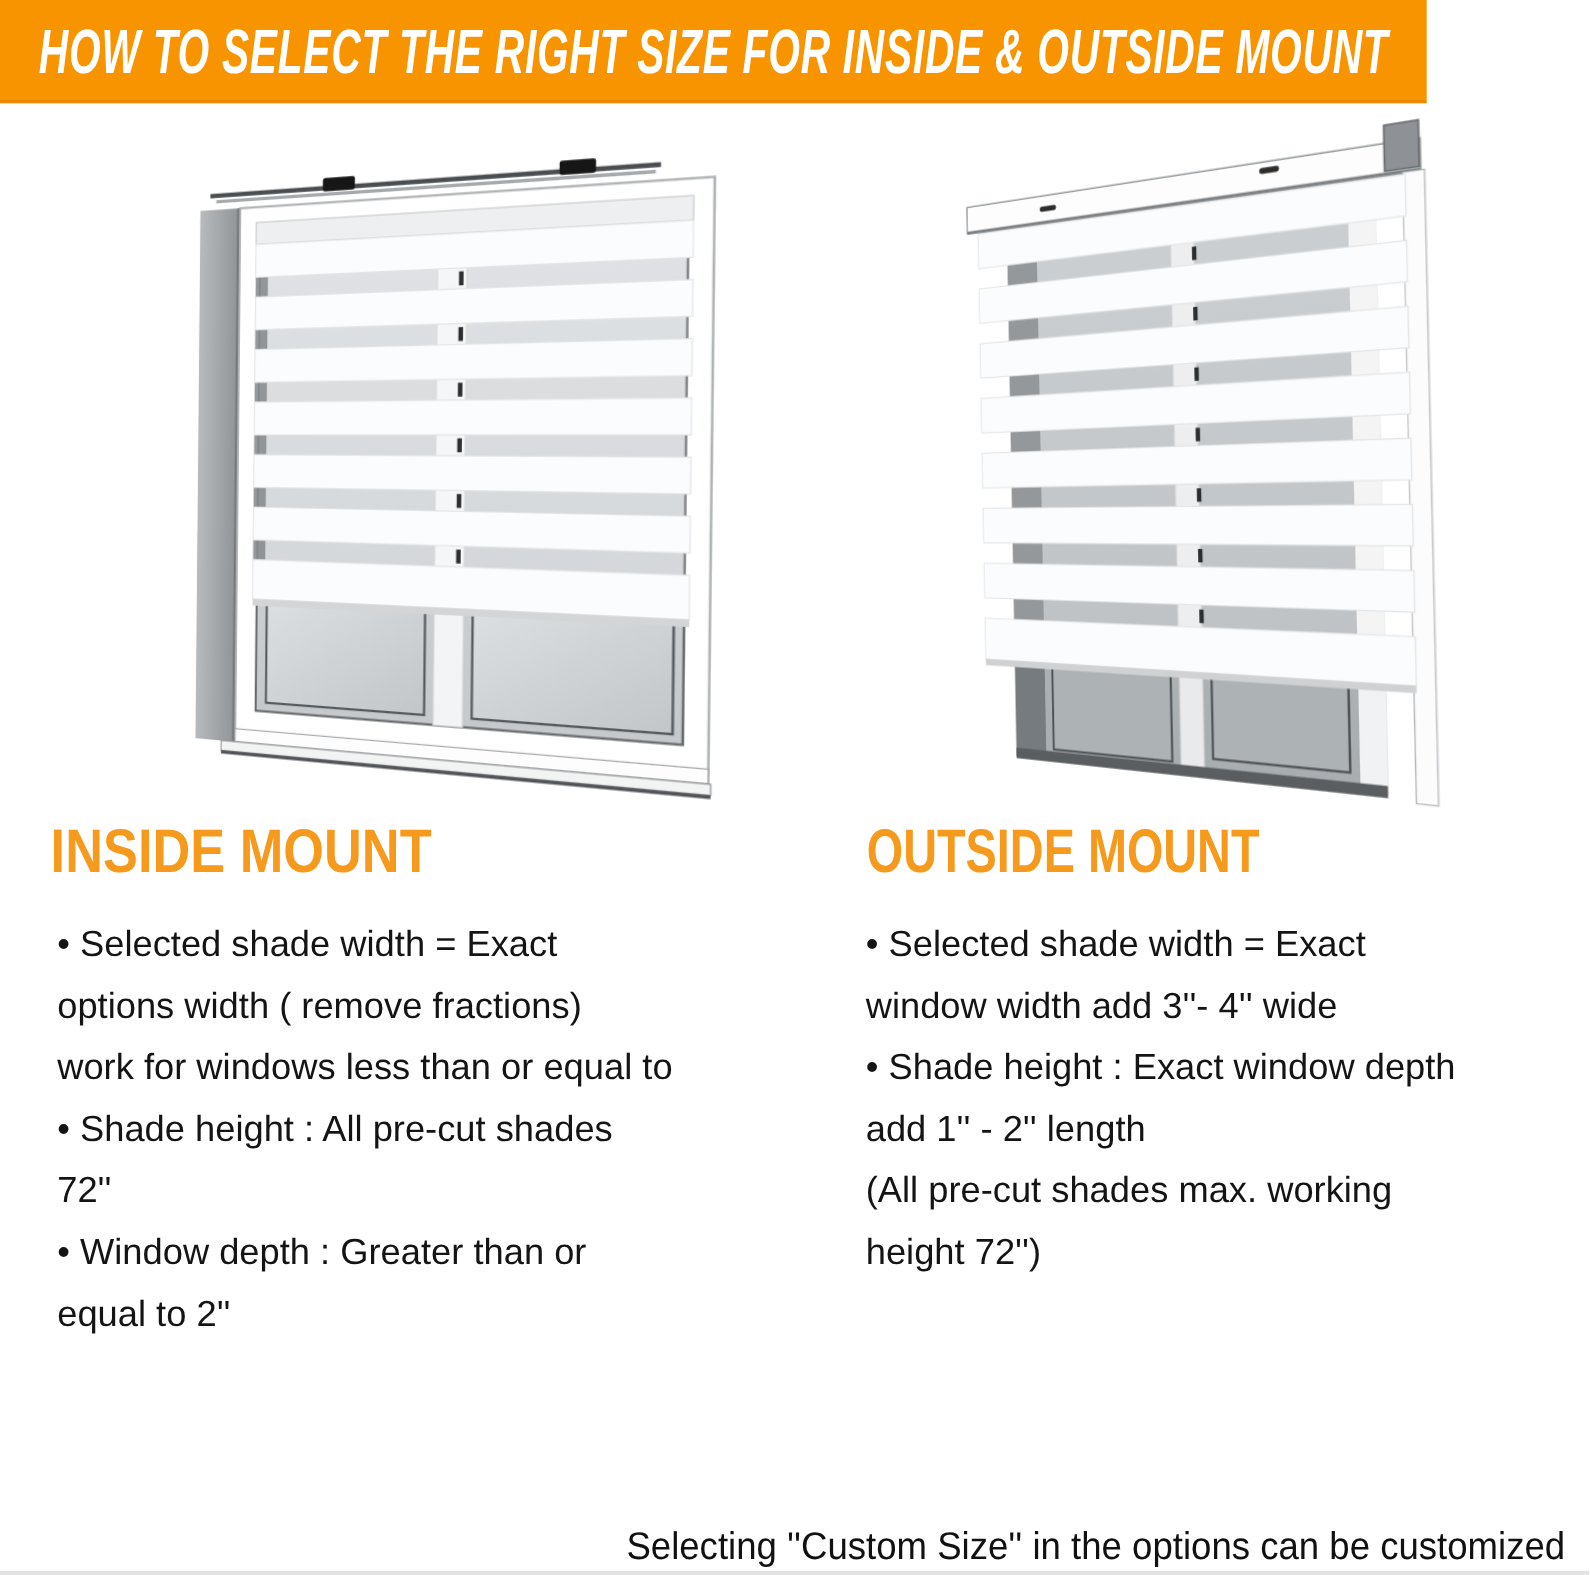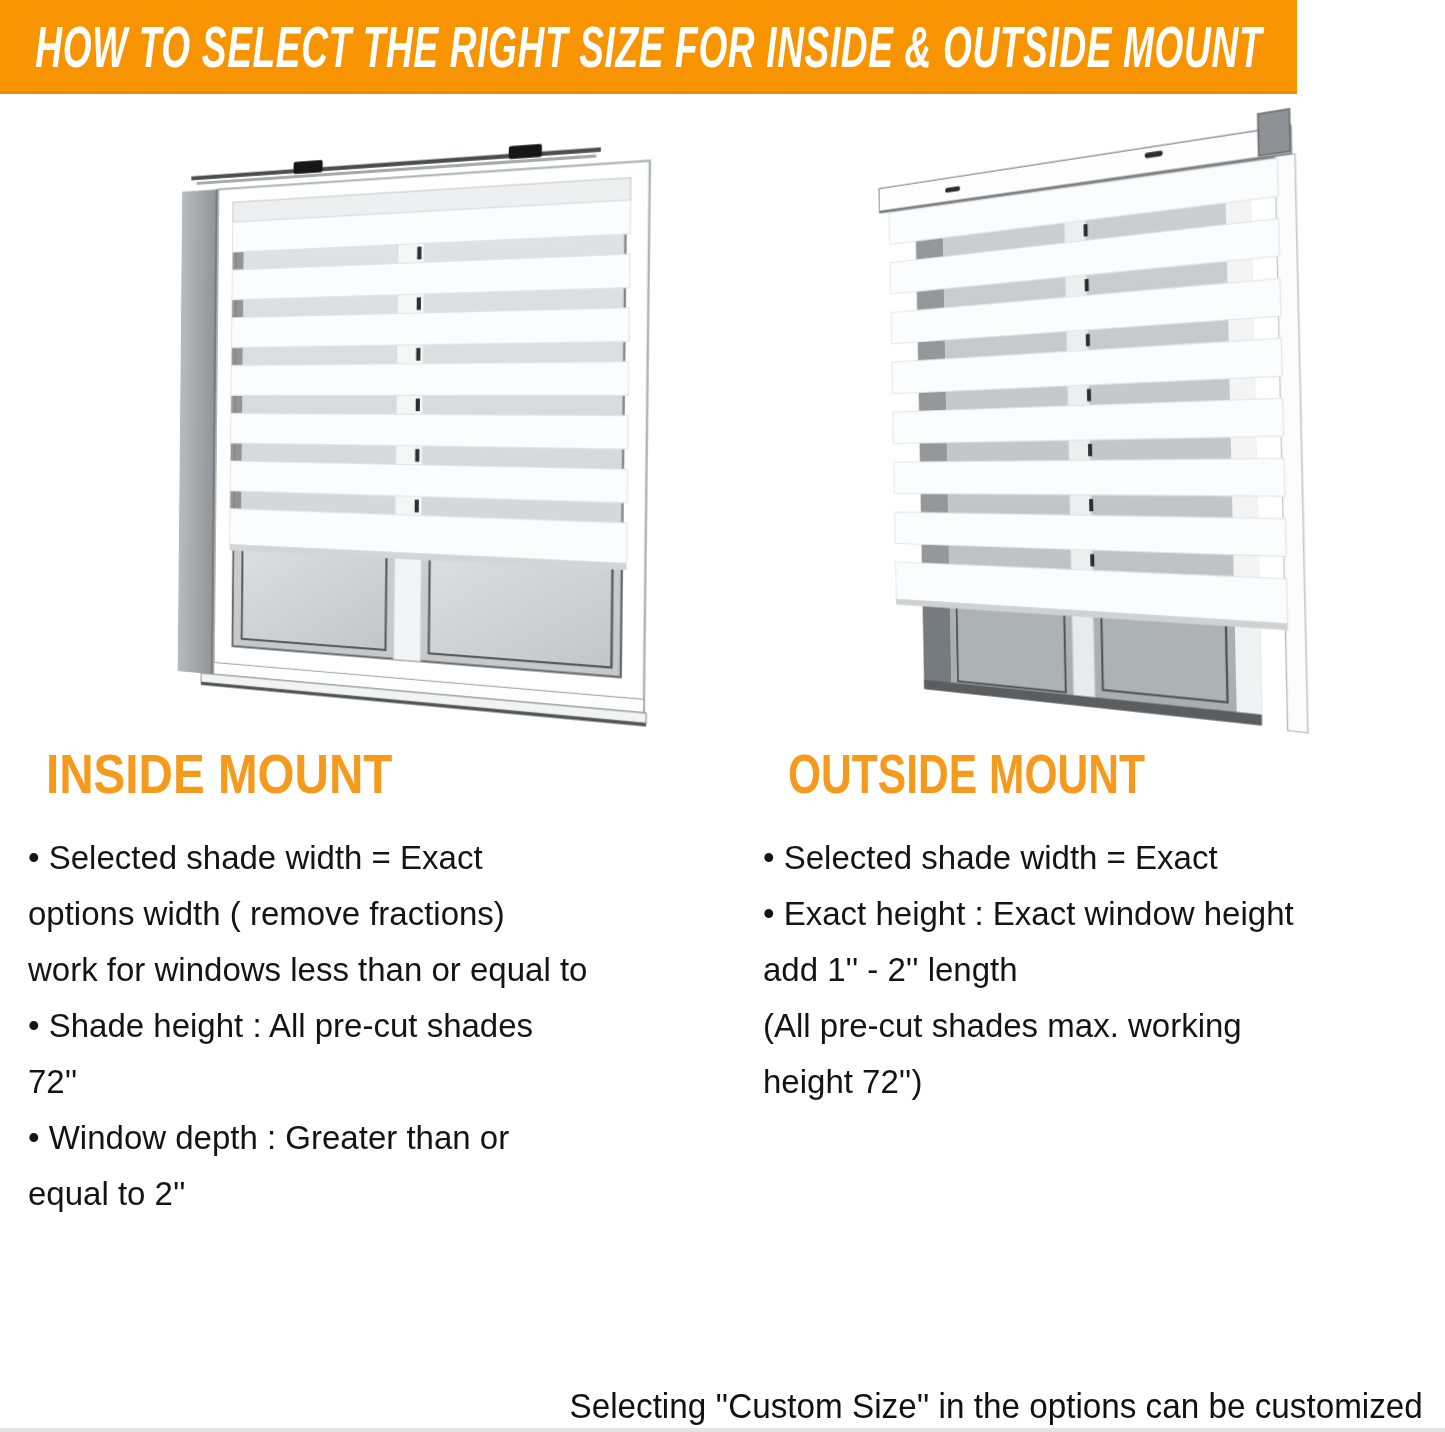--- a/index.html
+++ b/index.html
@@ -39,21 +39,21 @@
   .heading-inside  { left:46px;  top:744px; transform:scaleX(0.85); }
   .heading-outside { left:788px; top:744px; transform:scaleX(0.76); }
 
   
   .col {
     position:absolute; font-size:33px; line-height:56px;
     color:#141414; white-space:nowrap;
   }
   .col-inside  { left:28px;  top:830px; }
   .col-outside { left:763px; top:830px; }
-  .col .line { height:56px; }
+  .col .line { height:56px;margin-left:24px; }
 
   
   .footer {
     position:absolute; left:52px; right:0; top:1386px;
     text-align:right; color:#111111; font-size:35px;
   }
   .footer-text { display:inline-block; white-space:nowrap;
     transform:scaleX(0.95); transform-origin:center; }
 
   .bottom-strip {
@@ -221,21 +221,22 @@
     <div class="line">options width ( remove fractions)</div>
     <div class="line">work for windows less than or equal to</div>
     <div class="line">• Shade height : All pre-cut shades</div>
     <div class="line">72''</div>
     <div class="line">• Window depth : Greater than or</div>
     <div class="line">equal to 2''</div>
   </div>
 
   <div class="col col-outside">
     <div class="line">• Selected shade width = Exact</div>
-    <div class="line">• Exact height : Exact window height</div>
+    <div class="line">window width add 3''- 4'' wide</div>
+    <div class="line">• Shade height : Exact window depth</div>
     <div class="line">add 1'' - 2'' length</div>
     <div class="line">(All pre-cut shades max. working</div>
     <div class="line">height 72'')</div>
   </div>
 
   <div class="footer">
     <span class="footer-text">Selecting ''Custom Size'' in the options can be customized</span>
   </div>
 
   <div class="bottom-strip"></div>

